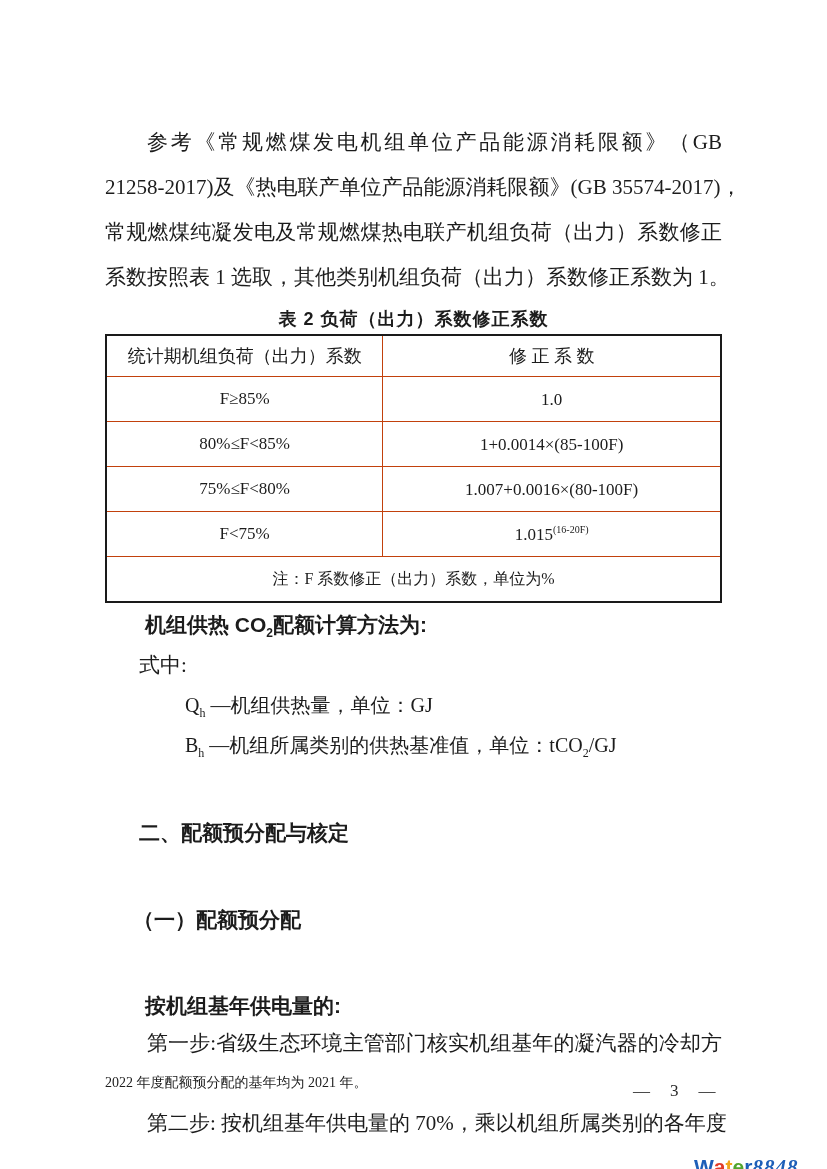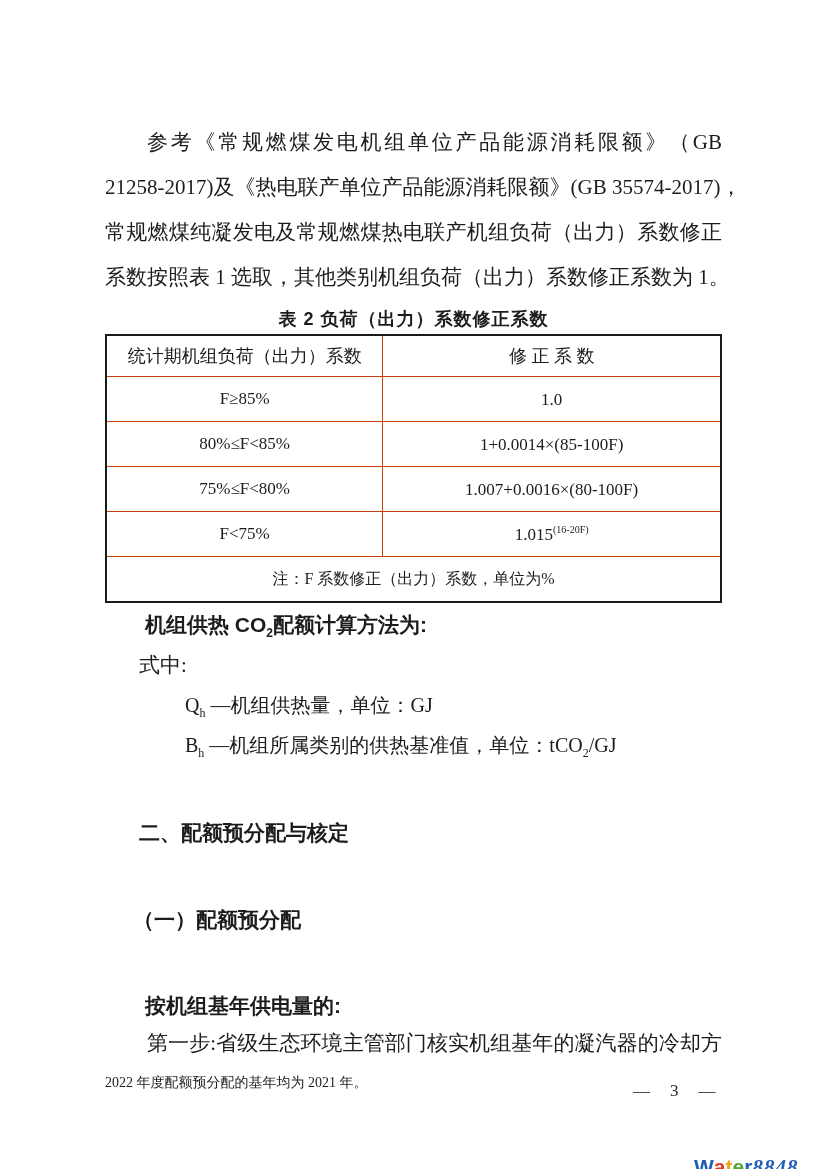--- a/index.html
+++ b/index.html
@@ -151,20 +151,21 @@
 
     <div class="h2row">二、配额预分配与核定</div>
     <div class="h3row">（一）配额预分配</div>
     <div class="leadrow">按机组基年供电量的:</div>
 
     <div>
       <div class="jline40 indent">第一步:省级生态环境主管部门核实机组基年的凝汽器的冷却方</div>
       <div class="pline">2022 年度配额预分配的基年均为 2021 年。</div>
     </div>
 
+    <div class="jline40 indent">第二步: 按机组基年供电量的 70%，乘以机组所属类别的各年度</div>
   </div>
 
   <div class="pagenum">
     <span>—</span>
     <span>3</span>
     <span>—</span>
   </div>
 
   <div class="logo">
     <div class="logo-row1">

